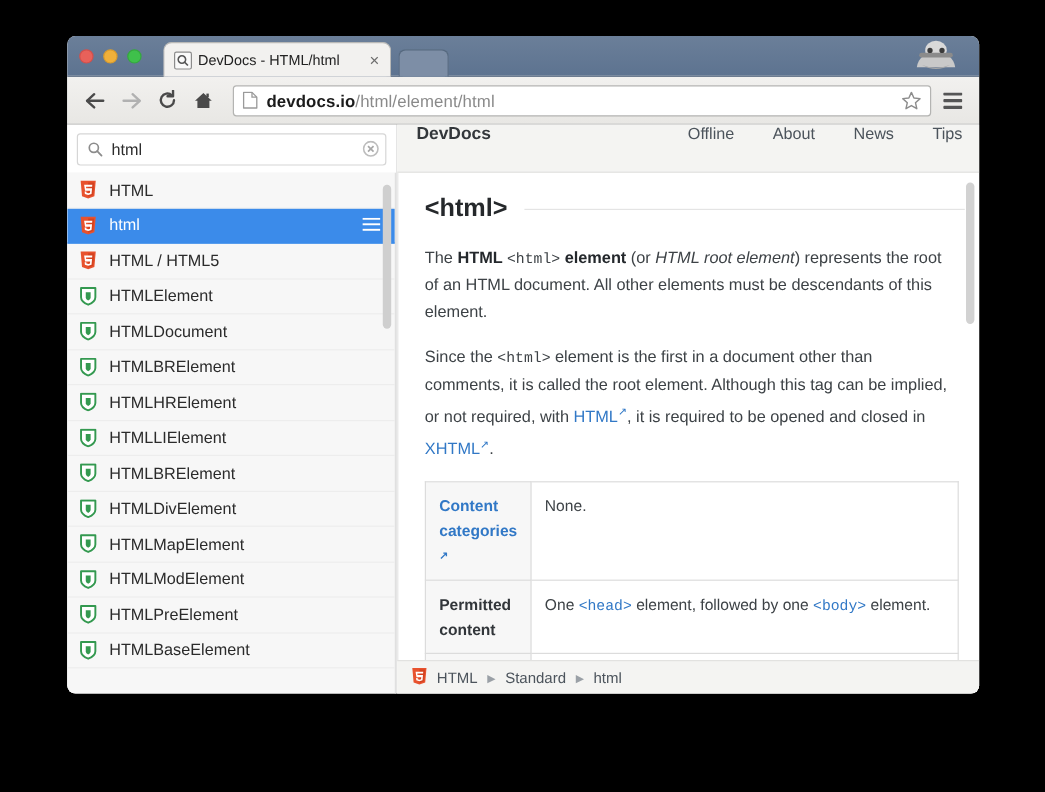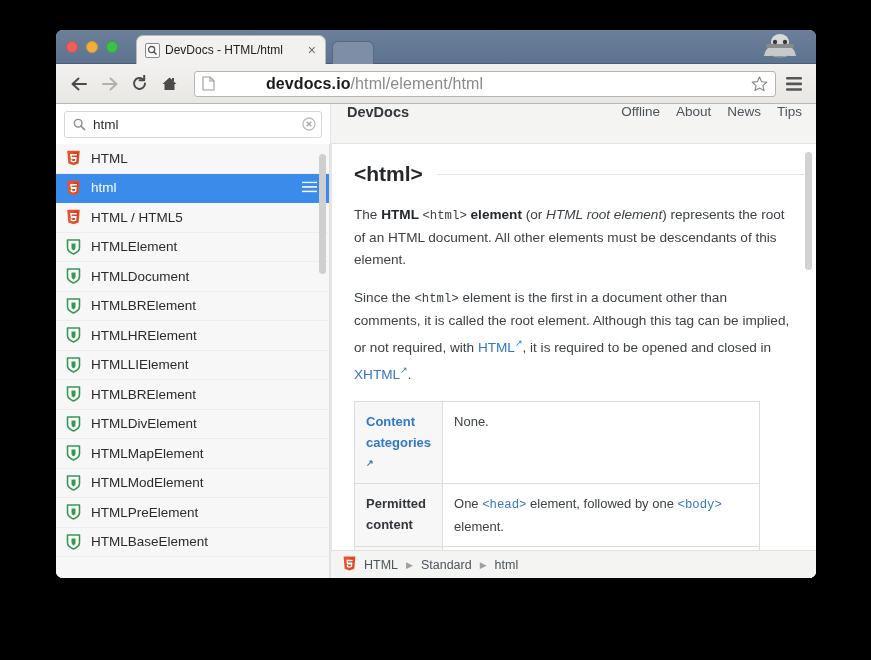--- a/index.html
+++ b/index.html
@@ -79,21 +79,21 @@
     display: flex; align-items: center; justify-content: center;
     color: #4a4a4a;
   }
   .navbtn.disabled { color: #b1b1b1; }
   .omnibox {
     flex: 1; height: 26px; margin: 0 6px 0 8px;
     background: #fff; border: 1px solid #b4b4b2; border-radius: 3px;
     display: flex; align-items: center; padding: 0 4px 0 7px;
   }
   .omni-ico { margin-right: 7px; display: flex; }
-  .omni-url { font-size: 16px; color: #8a8a8a; white-space: nowrap; letter-spacing: .1px; margin-left: 44px; }
+  .omni-url { font-size: 14px; color: #8a8a8a; white-space: nowrap; letter-spacing: .1px; }
   .omni-url b { color: #1b1b1b; font-weight: bold; }
   .star { margin-left: auto; padding: 0 3px; display: flex; }
   .menu-btn { width: 24px; display: flex; align-items: center; justify-content: center; }
 
   
   .viewport { position: relative; height: 474px; background: #e5e5e5; }
 
   
   .search-wrap {
     position: absolute; left: 0; top: 0;
@@ -145,21 +145,21 @@
     background: #fff;
   }
   .dd-header {
     height: 40px;
     background: #f4f4f2;
     border-bottom: 1px solid #e2e2e0;
     display: flex; 
     padding: 0 14px 0 16px;
   }
   .dd-brand { font-size: 14.5px; font-weight: bold; color: #33373b; }
-  .dd-nav { margin-left: auto; display: flex; gap: 16px; }
+  .dd-nav { margin-left: auto; display: flex; gap: 32px; }
   .dd-nav a { font-size: 13.5px; color: #4c545c; text-decoration: none; }
 
   .doc {
     position: absolute; top: 40px; left: 0; right: 0; bottom: 28px;
     overflow: hidden;
     padding: 18px 12px 0 22px;
     border-left: 1px solid #e6e6e6;
   }
   .doc-scroll {
     position: absolute; right: 4px; top: 8px;
@@ -181,21 +181,21 @@
   p.para b { font-weight: bold; color: #24282c; }
   p.para i { font-style: italic; }
   code, .mono {
     font-family: "Liberation Mono", monospace;
     font-size: 12.3px;
   }
   a.xlink { color: #3178c6; text-decoration: none; }
   .ext { font-size: 9px; vertical-align: super; color: #3178c6; }
 
   table.spec {
-    width: 406px; border-collapse: collapse;
+    width: 445px; border-collapse: collapse;
     border: 1px solid #dcdcdc;
     margin-top: 4px;
   }
   table.spec td {
     border: 1px solid #dcdcdc;
     padding: 9px 11px;
     font-size: 13px; line-height: 21px;
     vertical-align: top;
   }
   td.key { width: 88px; background: #f7f7f7; font-weight: bold; color: #32363a; }

